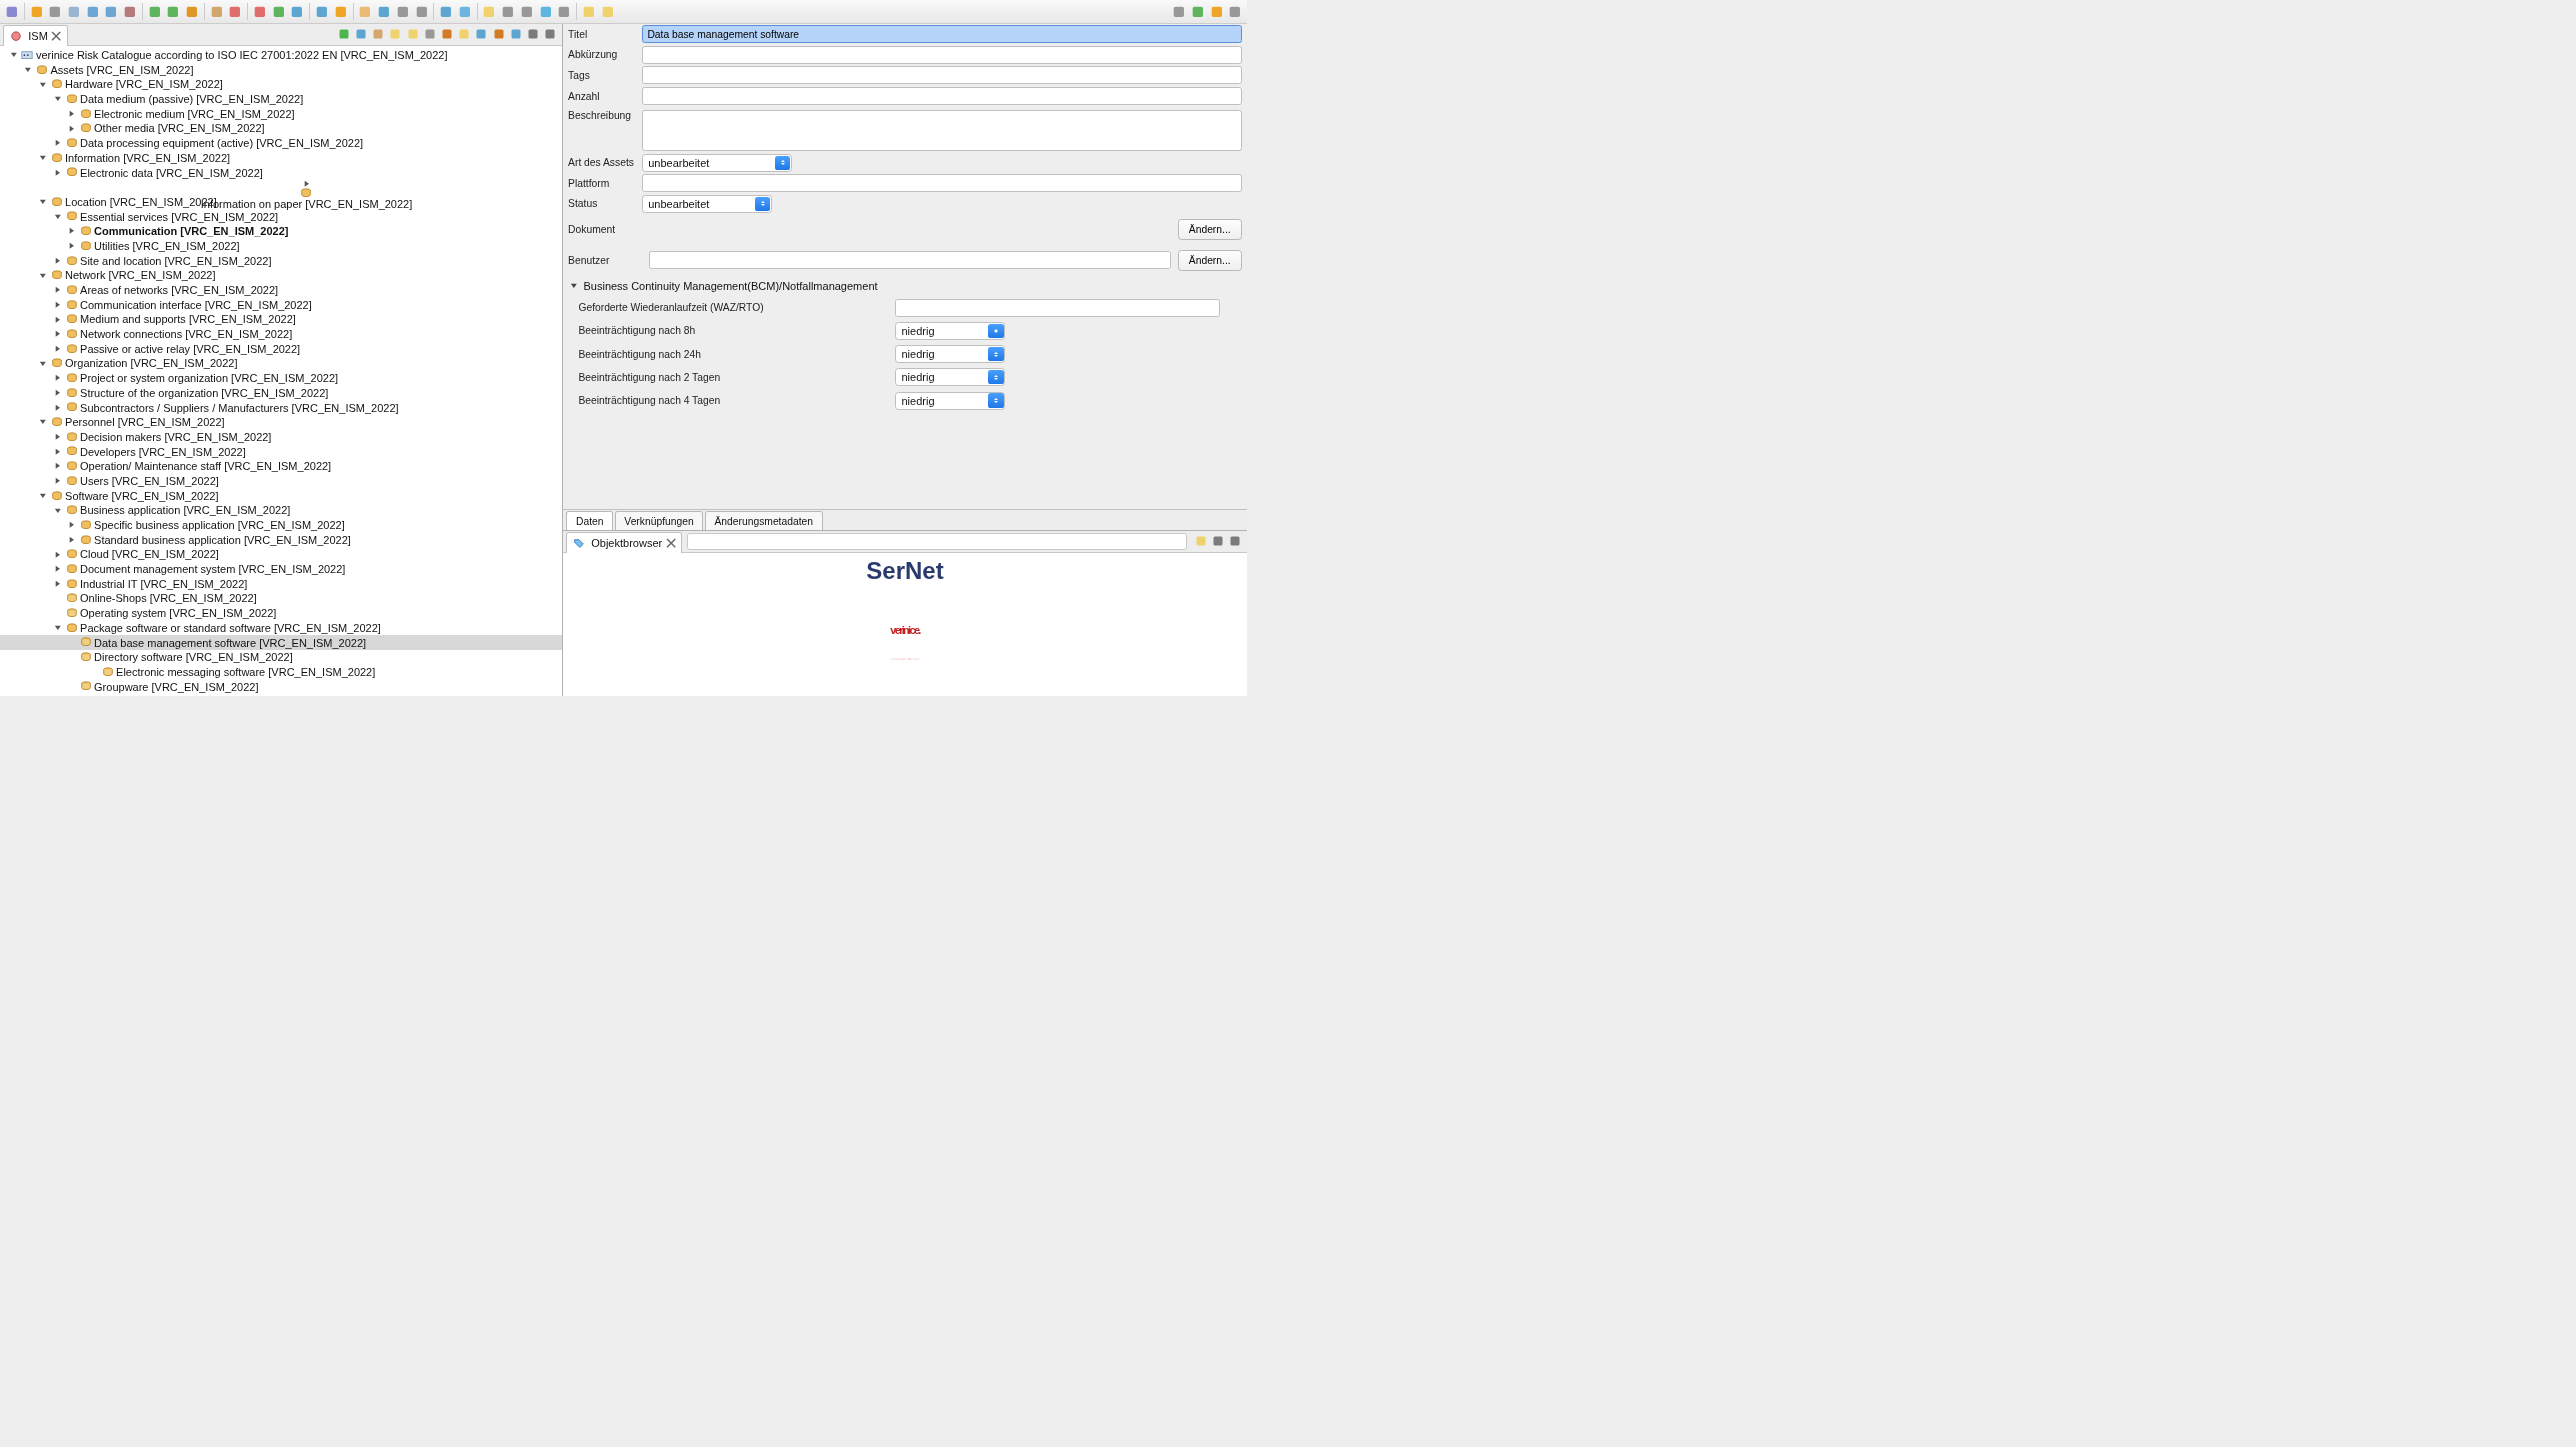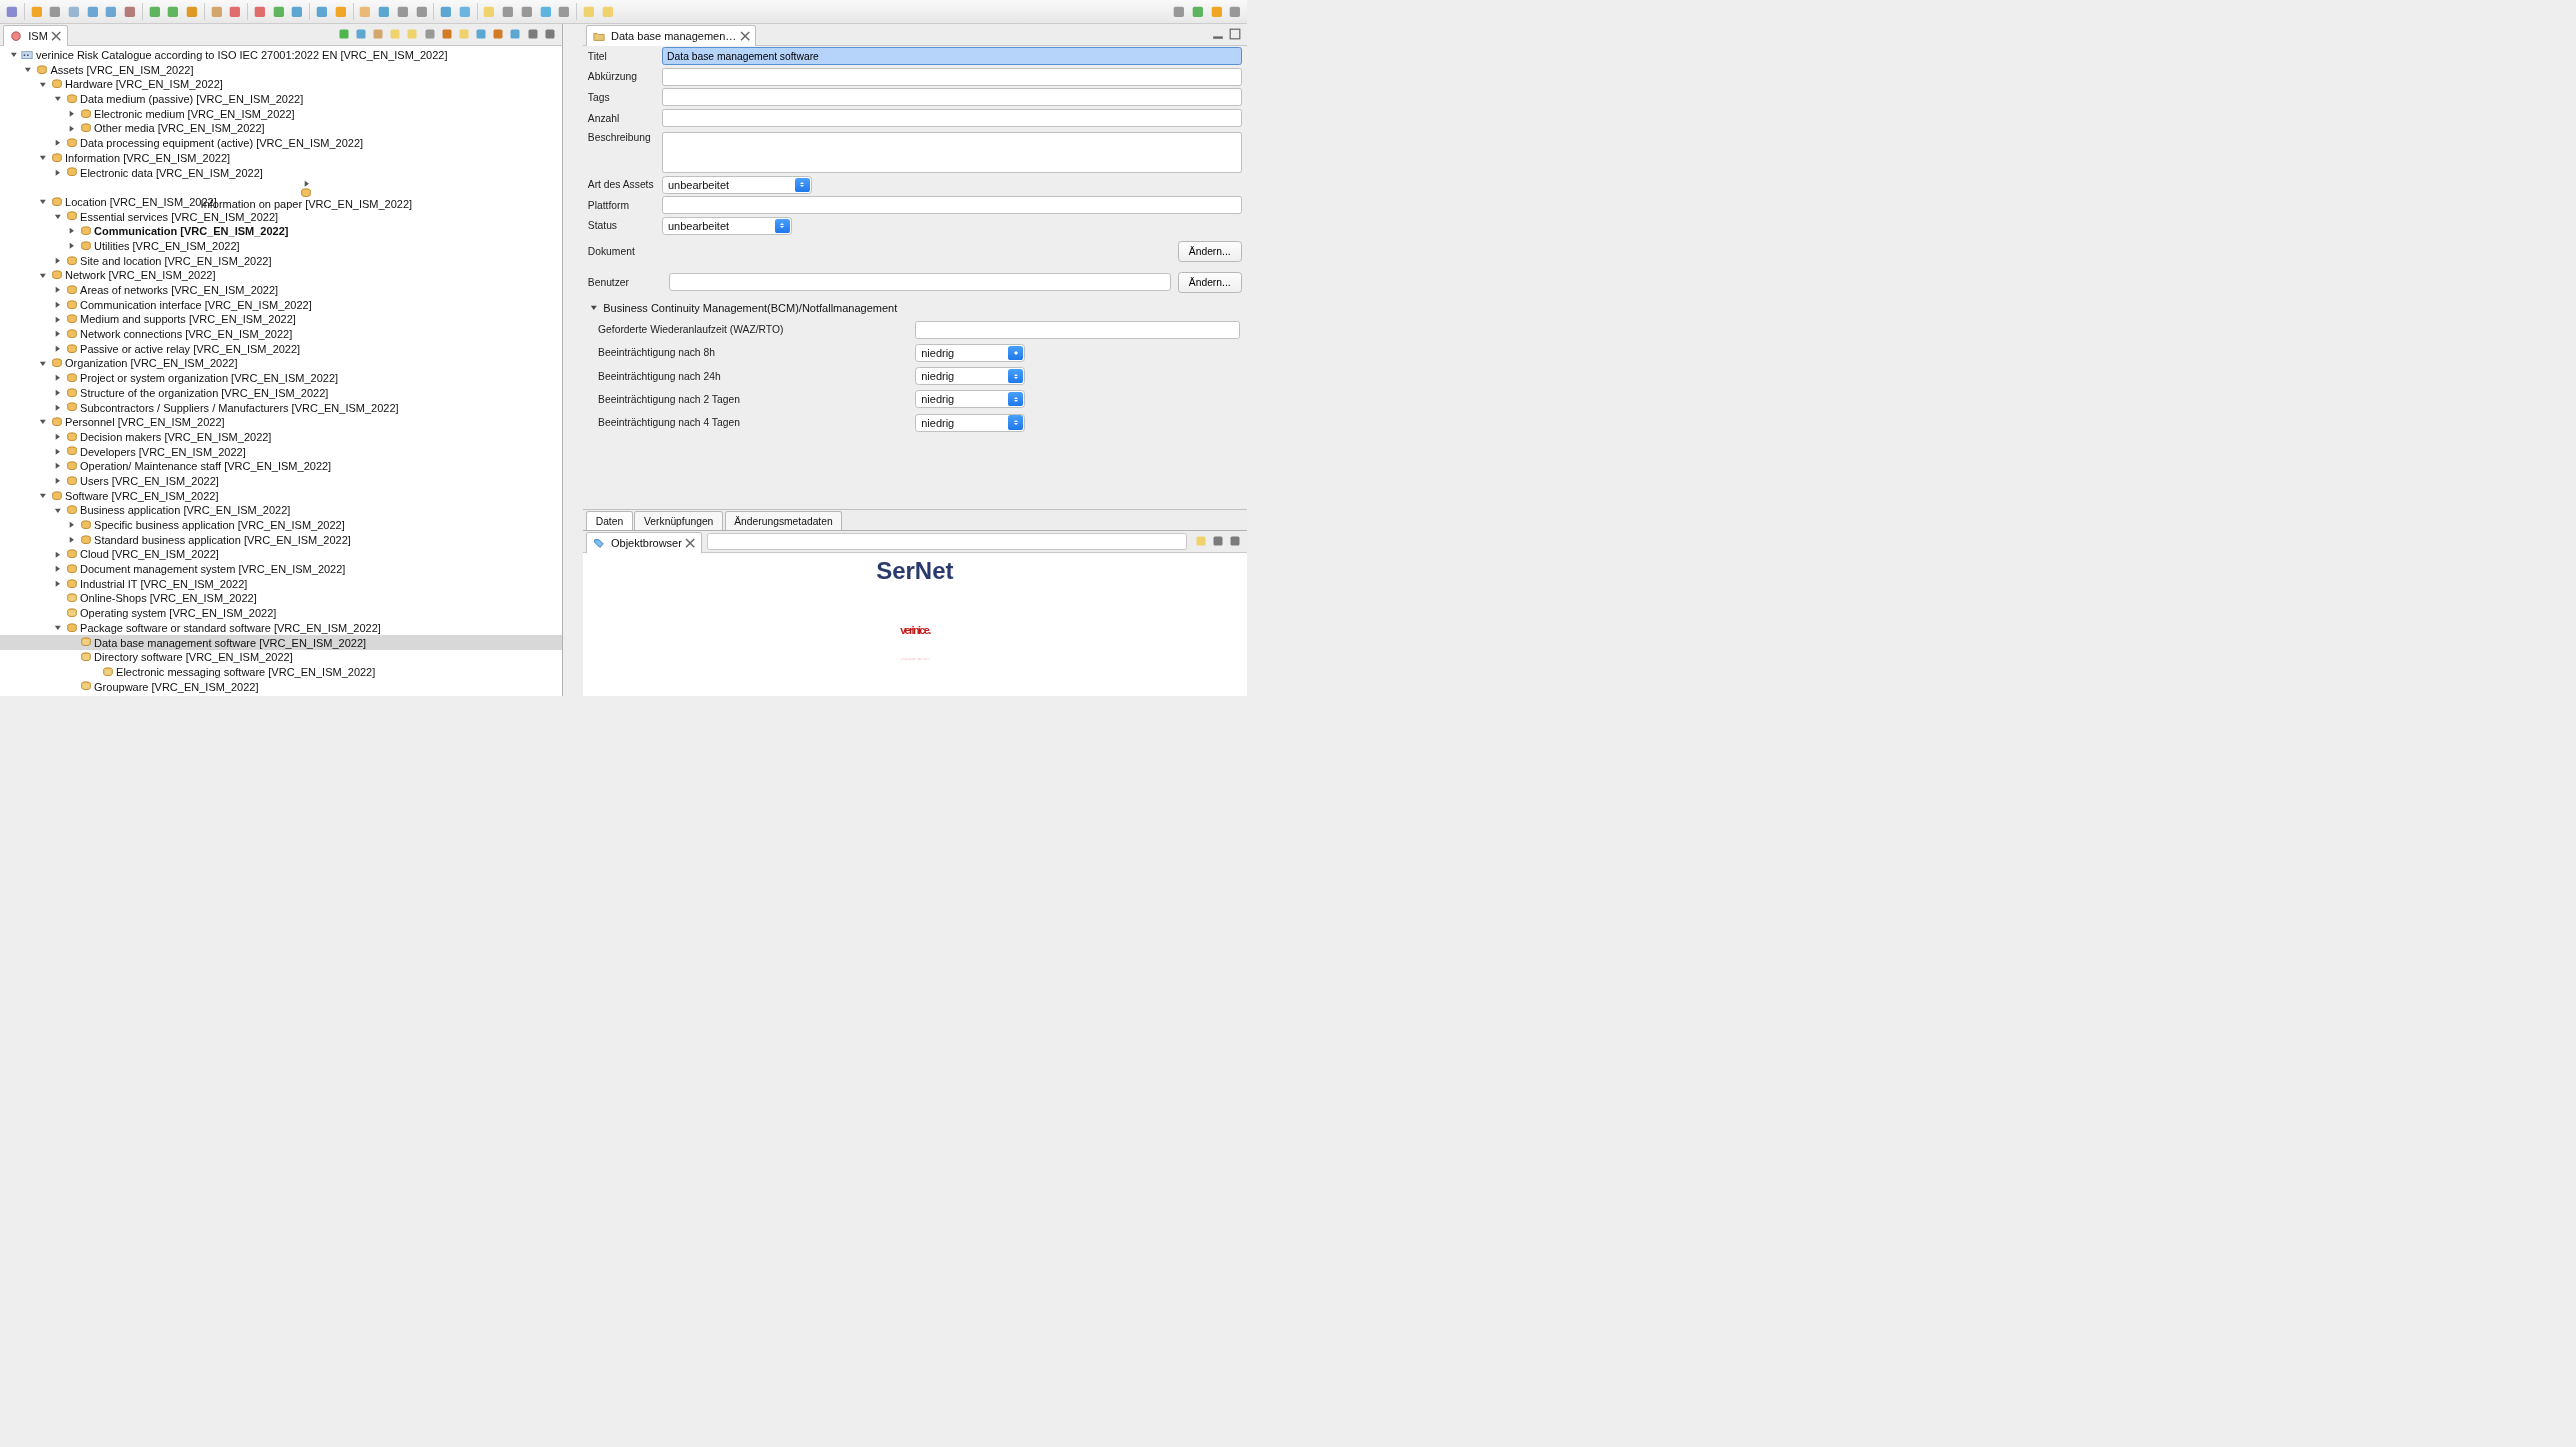--- a/index.html
+++ b/index.html
@@ -6,21 +6,21 @@
 body { background:#eeeeee; width:1247px; height:696px; overflow:hidden; color:#111; }
 
 
 .toolbar { height:24px; background:linear-gradient(#f9f9f9,#e8e8e8); border-bottom:0.9px solid #ccc; display:flex; align-items:center; padding:0 3.4px; gap:3.4px; }
 .toolbar .sep { width:0.9px; height:17px; background:#ccc; margin:0 1.7px; }
 .tb-btn { width:17px; height:17px; display:flex; align-items:center; justify-content:center; border-radius:2.6px; cursor:pointer; }
 .tb-spacer { flex:1; }
 .tb-btn svg { width:13.7px; height:13.7px; }
 
 
-.main { display:flex; height:calc(100% - 24px);gap:20px; }
+.main { display:flex; height:calc(100% - 24px); }
 .left-pane { width:563px; border-right:0.9px solid #b0b0b0; display:flex; flex-direction:column; background:#fff; }
 .right-pane { flex:1; display:flex; flex-direction:column; }
 
 
 .view-tabbar { height:22px; background:#ededed; border-bottom:0.9px solid #c8c8c8; display:flex; align-items:center; padding:0 3.4px; }
 .view-tab { display:flex; align-items:center; gap:3.4px; padding:1.7px 5.1px; background:#fff; border:0.9px solid #c0c0c0; border-bottom:none; border-radius:2.6px 2.6px 0 0; height:20.6px; margin-top:1.7px; }
 .view-tab .close { width:10.3px; height:10.3px; cursor:pointer; }
 .view-tabbar .vt-spacer { flex:1; }
 .vt-btn { width:15.4px; height:15.4px; margin:0 0.9px; cursor:pointer; display:flex; align-items:center; justify-content:center; }
 .vt-btn svg { width:12px; height:12px; }
@@ -945,44 +945,20 @@
               <path d="M2 3 v5 a5 2 0 0 0 10 0 v-5" fill="#f0d080" stroke="#b88020"></path>
             </svg>
           </span>
           <span class="tree-label">Groupware [VRC_EN_ISM_2022]</span>
         </div>
       </div>
   </div>
 
   <div class="right-pane">
     <div class="editor-area">
-      <div class="view-tabbar">
-        <div class="view-tab">
-          <span class="ticon">
-              <svg viewBox="0 0 14 12">
-                <path d="M1 3 h4 l1 1 h7 v7 h-12 z" fill="#e6c878" stroke="#b89040"></path>
-              </svg>
-            </span>
-          <span>Data base managemen…</span>
-          <span class="close"><svg viewBox="0 0 10 10">
-                <path d="M1 1 L9 9 M9 1 L1 9" stroke="#666" stroke-width="1.4"></path>
-              </svg></span>
-        </div>
-        <div class="vt-spacer"></div>
-        <div class="vt-btn">
-            <svg viewBox="0 0 10 10">
-              <rect x="1" y="7" width="8" height="2" fill="#666"></rect>
-            </svg>
-          </div>
-        <div class="vt-btn">
-            <svg viewBox="0 0 10 10">
-              <rect x="1" y="1" width="8" height="8" fill="none" stroke="#666"></rect>
-            </svg>
-          </div>
-      </div>
       <div class="editor-body">
         <div class="form">
           <div class="form-row">
             <div class="form-label">Titel</div>
             <input class="form-input highlight" value="Data base management software" style="">
           </div>
           <div class="form-row">
             <div class="form-label">Abkürzung</div>
             <input class="form-input" value="" style="">
           </div>

